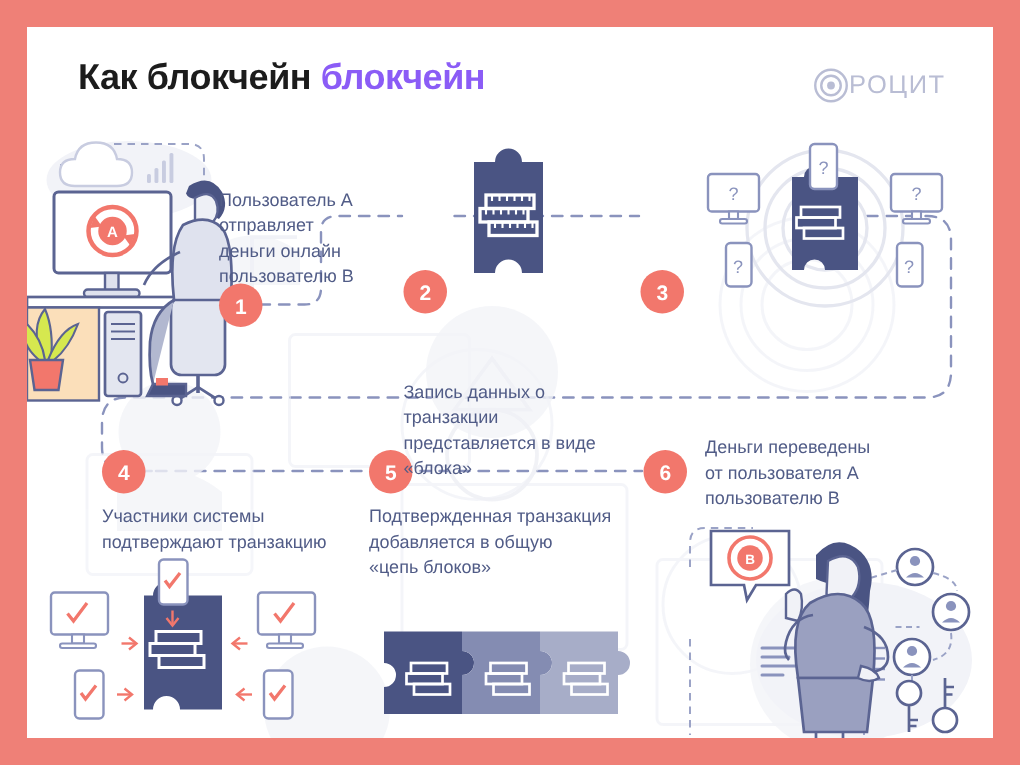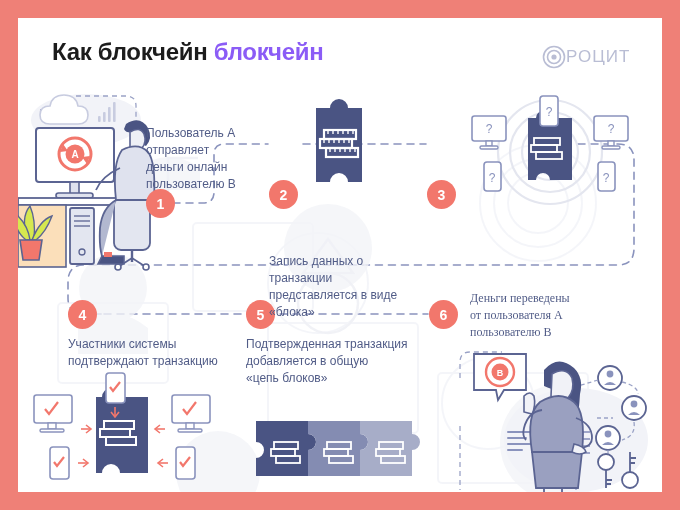--- a/index.html
+++ b/index.html
@@ -417,15 +417,15 @@
   <div class="badge" style="left:251px; top:162px;">2</div>
   <div class="badge" style="left:409px; top:162px;">3</div>
   <div class="badge" style="left:50px;  top:282px;">4</div>
   <div class="badge" style="left:228px; top:282px;">5</div>
   <div class="badge" style="left:411px; top:282px;">6</div>
 
   <div class="caption" style="left:128px; top:107px; width:120px;">Пользователь А<br>отправляет<br>деньги онлайн<br>пользователю В</div>
   <div class="caption" style="left:251px; top:197px; width:160px;margin-top:38px;">Запись данных о транзакции<br>представляется в виде «блока»</div>
   <div class="caption" style="left:228px; top:318px; width:175px;">Подтвержденная транзакция<br>добавляется в общую<br>«цепь блоков»</div>
   <div class="caption" style="left:50px;  top:318px; width:165px;">Участники системы<br>подтверждают транзакцию</div>
-  <div class="caption" style="left:452px; top:272px; width:140px;font-family:Liberation Serif, serif;">Деньги переведены<br>от пользователя А<br>пользователю В</div>
+  <div class="caption" style="left:452px; top:272px; width:140px;">Деньги переведены<br>от пользователя А<br>пользователю В</div>
 
 </div>
 
 </body></html>

